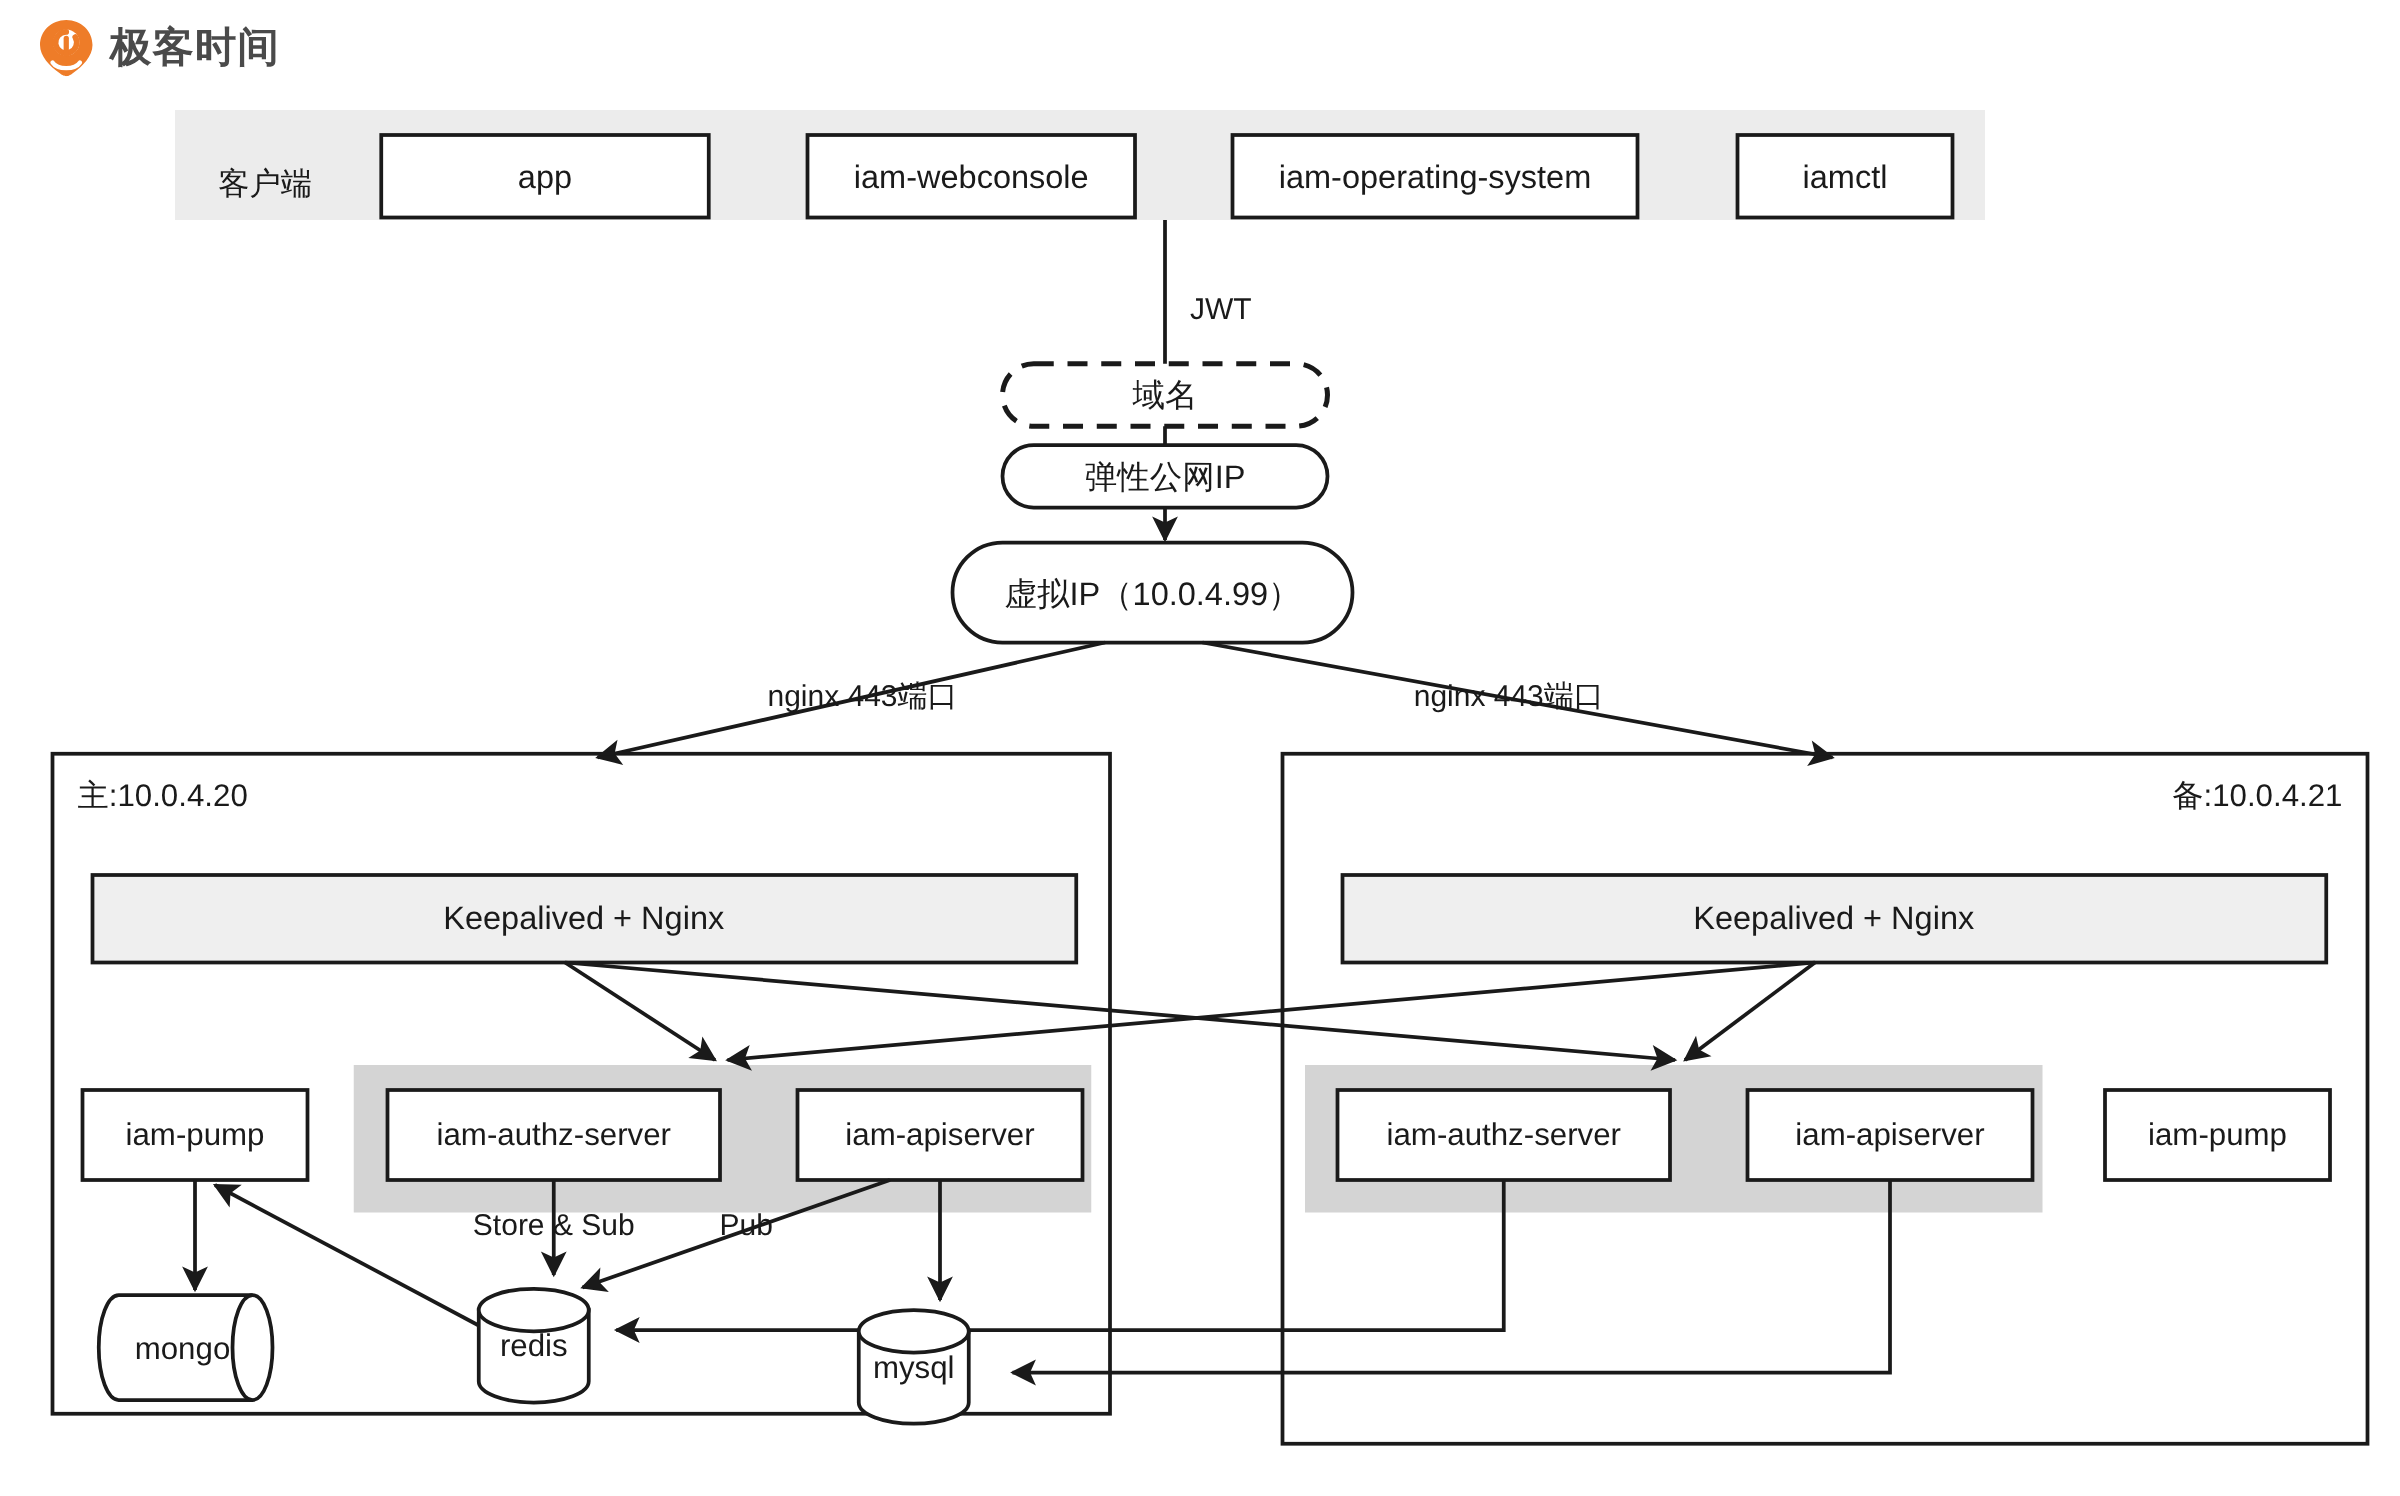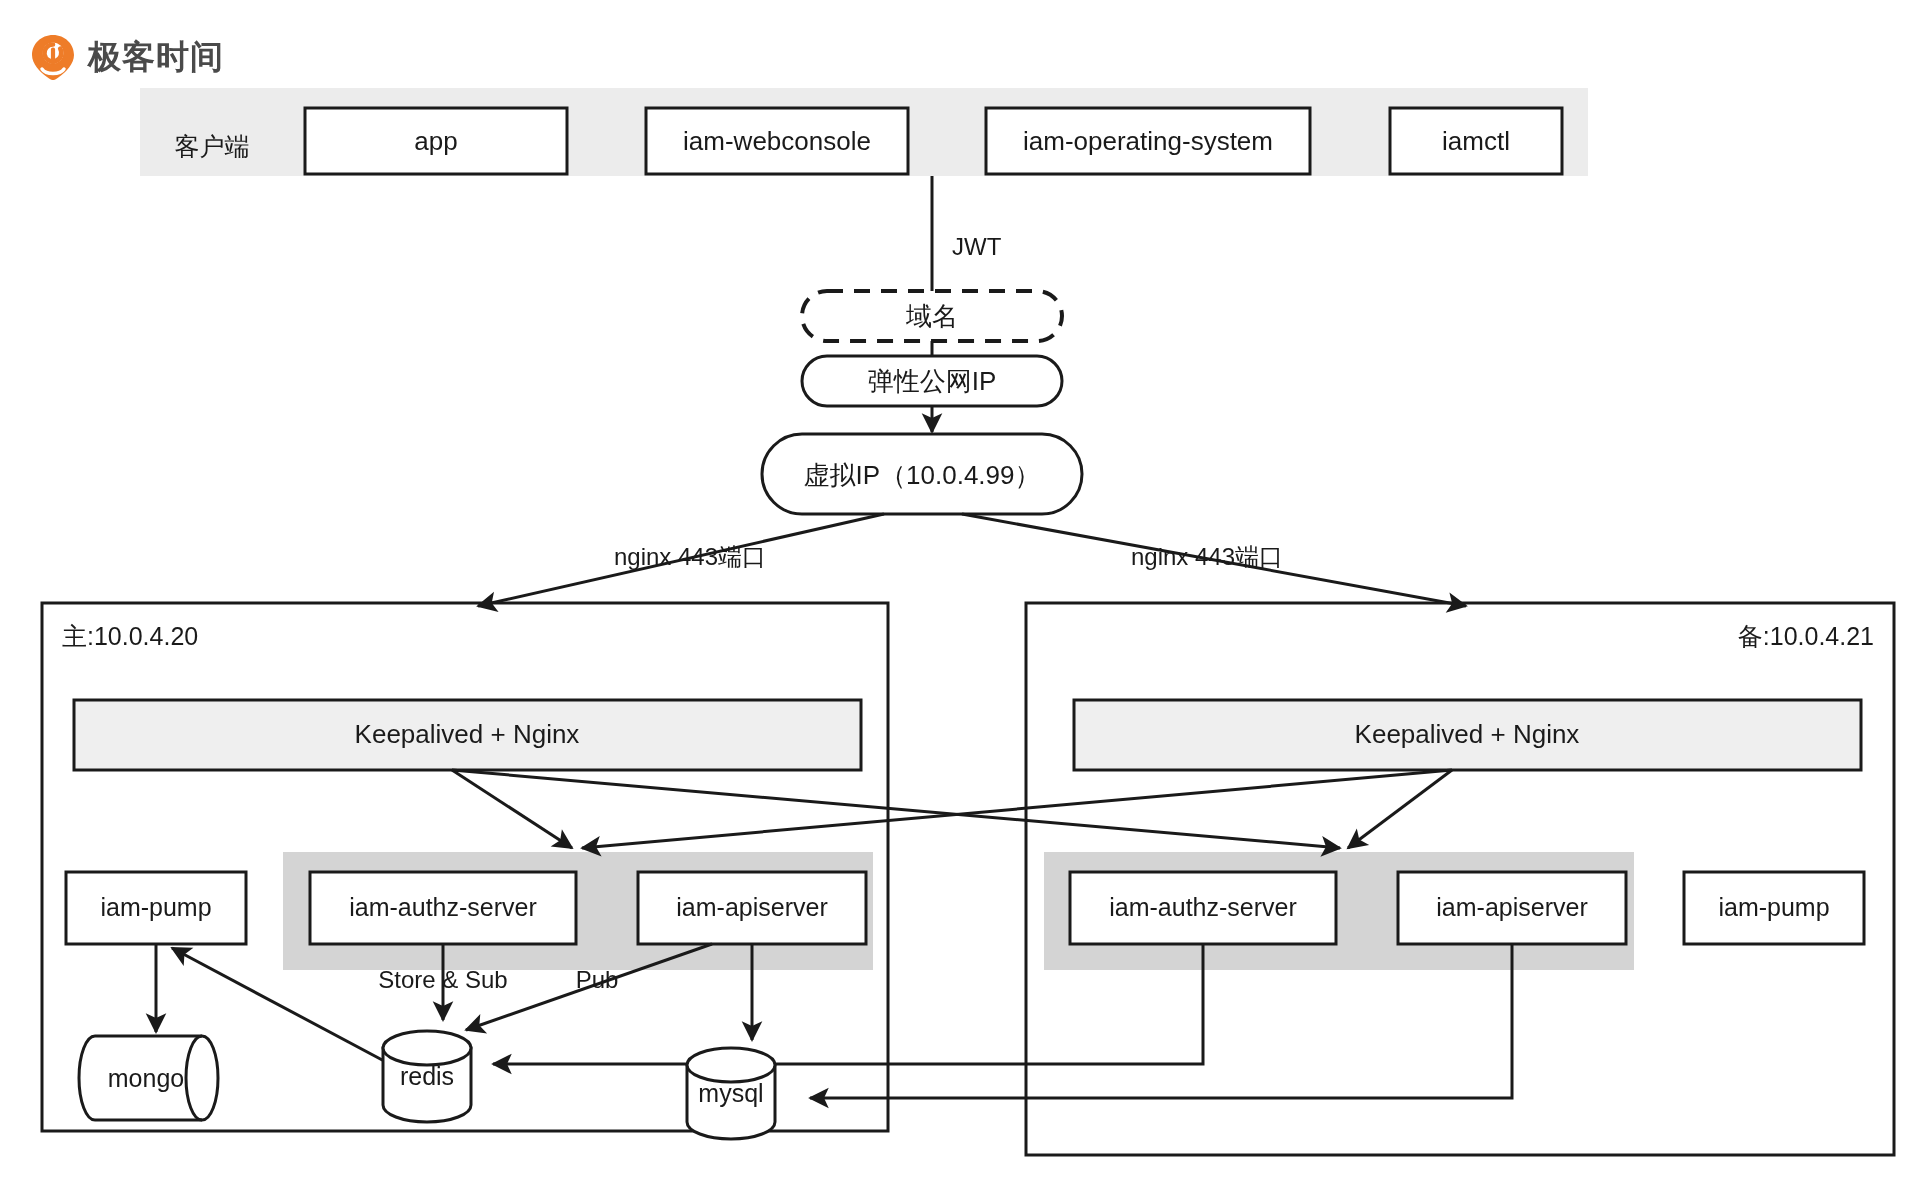--- a/index.html
+++ b/index.html
@@ -1,20 +1,20 @@
 <!DOCTYPE html>
 <html><head>
 <meta charset="utf-8">
 <style>
   html,body{margin:0;padding:0;background:#ffffff;}
   body{font-family:"Liberation Sans","DejaVu Sans",sans-serif;color:#1a1a1a;}
   #stage{position:relative;width:1920px;height:1197px;background:#ffffff;overflow:hidden;}
 
   
-  #brand{position:absolute;left:30px;top:34px;display:flex;align-items:flex-end;gap:12px;}
+  #brand{position:absolute;left:30px;top:15px;display:flex;align-items:flex-end;gap:12px;}
   #brand .mark{position:relative;width:46px;height:46px;}
   #brand .mark svg{display:block;}
   #brand .wordmark{font-size:33px;font-weight:700;color:#4a4a4a;letter-spacing:1px;
        font-family:"DejaVu Sans","Liberation Sans",sans-serif;}
 
   
   #diagram{position:absolute;left:0;top:0;width:1920px;height:1197px;}
   .nd-rect{fill:#ffffff;stroke:#1a1a1a;stroke-width:3;}
   .nd-band{fill:#ececec;stroke:none;}
   .nd-band-dk{fill:#d4d4d4;stroke:none;}

